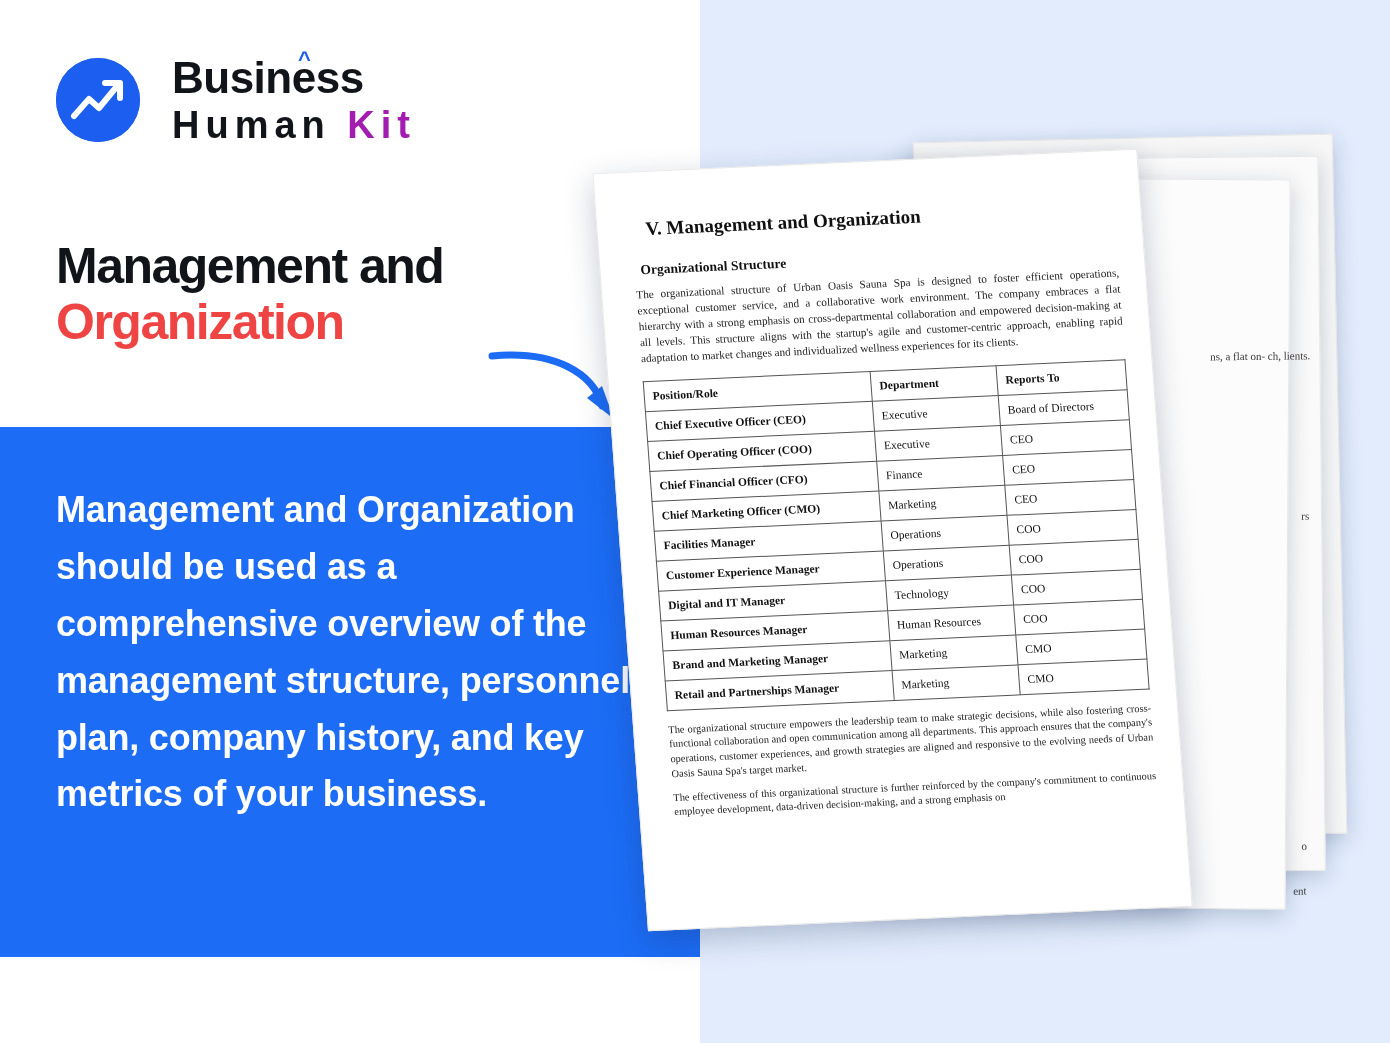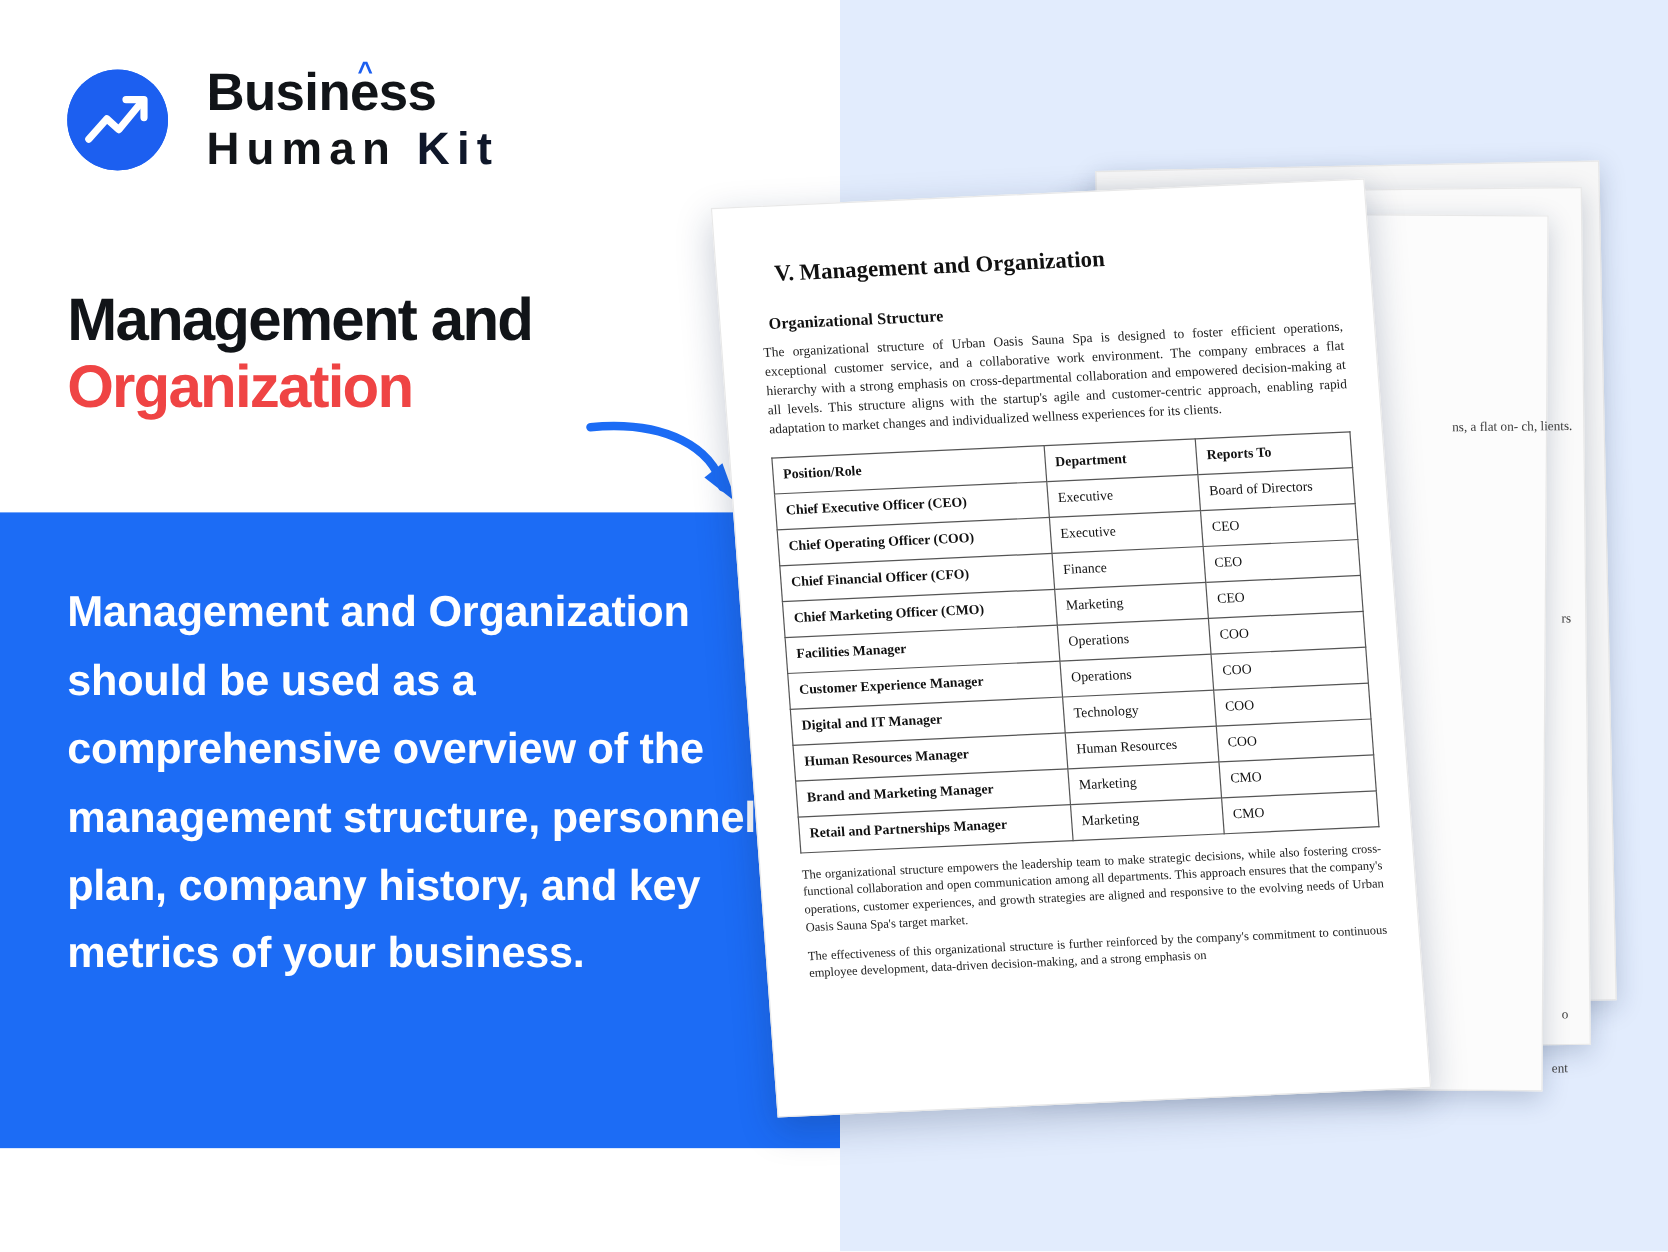--- a/index.html
+++ b/index.html
@@ -61,21 +61,21 @@
     position: absolute;
     left: 126px; top: -7px;
     font-size: 22px; color: #1c5ff0; font-weight: bold;
     line-height: 1;
   }
   .logo-line2 {
     margin-top: 6px;
     font-size: 38px; font-weight: bold; letter-spacing: 6px;
     color: #111418;
   }
-  .logo-line2 .kit { color: #0f172a; }
+  .logo-line2 .kit { color: #a21caf; }
 
   
   .headline {
     position: absolute;
     left: 56px; top: 238px;
     width: 620px;
     font-size: 50px;
     font-weight: bold;
     line-height: 1.12;
     letter-spacing: -1.5px;

